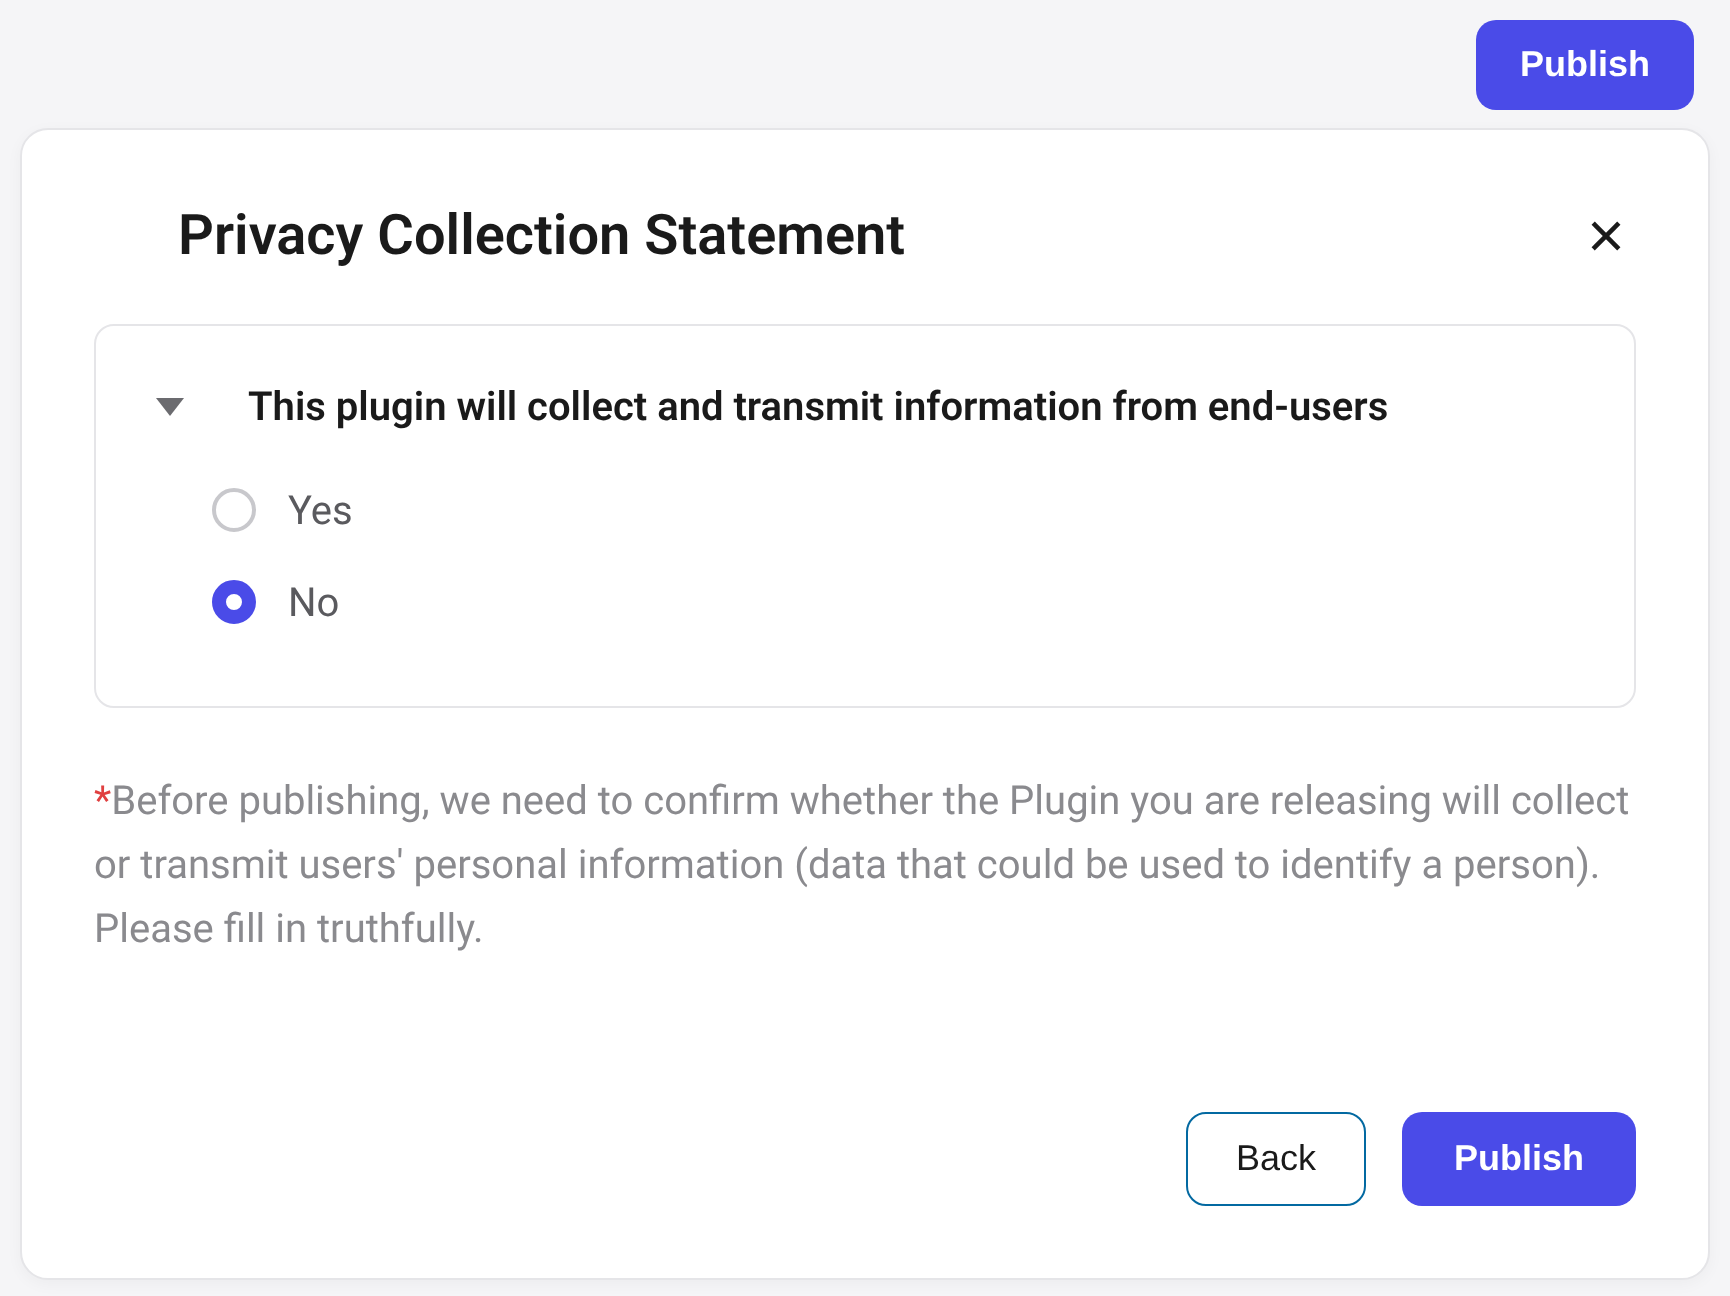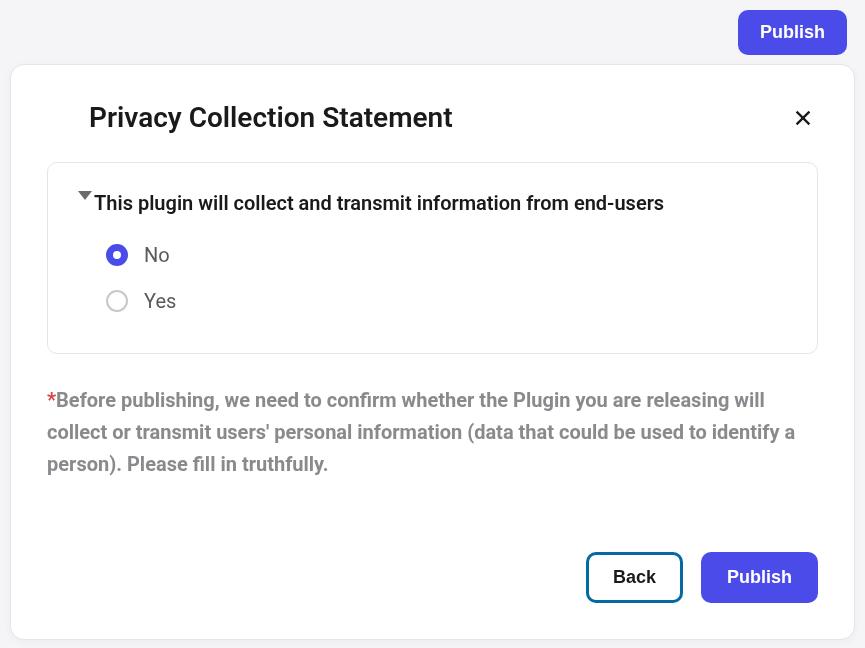--- a/index.html
+++ b/index.html
@@ -72,21 +72,22 @@
       stroke-width: 2.5;
     }
     .card {
       border: 1px solid #e5e5e8;
       border-radius: 10px;
       padding: 28px 30px 40px 30px;
       margin-bottom: 30px;
     }
     .card-header {
       display: flex;
-      gap: 2px;
+      align-items: center;
+      gap: 32px;
       margin-bottom: 28px;
     }
     .triangle {
       width: 0;
       height: 0;
       border-left: 7px solid transparent;
       border-right: 7px solid transparent;
       border-top: 9px solid #6b6b6f;
     }
     .card-title {
@@ -120,39 +121,38 @@
     }
     .radio-label {
       font-size: 20px;
       color: #5a5a5e;
     }
     .disclaimer {
       font-size: 20px;
       line-height: 1.6;
       color: #8a8a8e;
       flex: 1;
-      font-weight: bold;
     }
     .asterisk {
       color: #e04040;
     }
     .modal-footer {
       display: flex;
       justify-content: flex-end;
       gap: 18px;
       margin-top: 20px;
     }
     .back-btn {
       background: #ffffff;
       color: #1a1a1a;
-      border: 3px solid #0369a1;
+      border: 1px solid #0369a1;
       border-radius: 10px;
       padding: 12px 24px;
       font-size: 18px;
-      font-weight: 700;
+      font-weight: 400;
       cursor: pointer;
     }
     .publish-modal-btn {
       background: #4a4be8;
       color: #ffffff;
       border: none;
       border-radius: 10px;
       padding: 12px 26px;
       font-size: 18px;
       font-weight: 600;
@@ -177,26 +177,26 @@
     </button>
   </div>
 
   <div class="card">
     <div class="card-header">
       <div class="triangle"></div>
       <div class="card-title">This plugin will collect and transmit information from end-users</div>
     </div>
     <div class="radio-group">
       <div class="radio-row">
+        <div class="radio-circle"></div>
+        <span class="radio-label">Yes</span>
+      </div>
+      <div class="radio-row">
         <div class="radio-circle selected"></div>
         <span class="radio-label">No</span>
-      </div>
-      <div class="radio-row">
-        <div class="radio-circle"></div>
-        <span class="radio-label">Yes</span>
       </div>
     </div>
   </div>
 
   <p class="disclaimer">
     <span class="asterisk">*</span><span>Before publishing, we need to confirm whether the Plugin you are releasing will collect or transmit users' personal information (data that could be used to identify a person). Please fill in truthfully.</span>
   </p>
 
   <div class="modal-footer">
     <button class="back-btn">Back</button>

